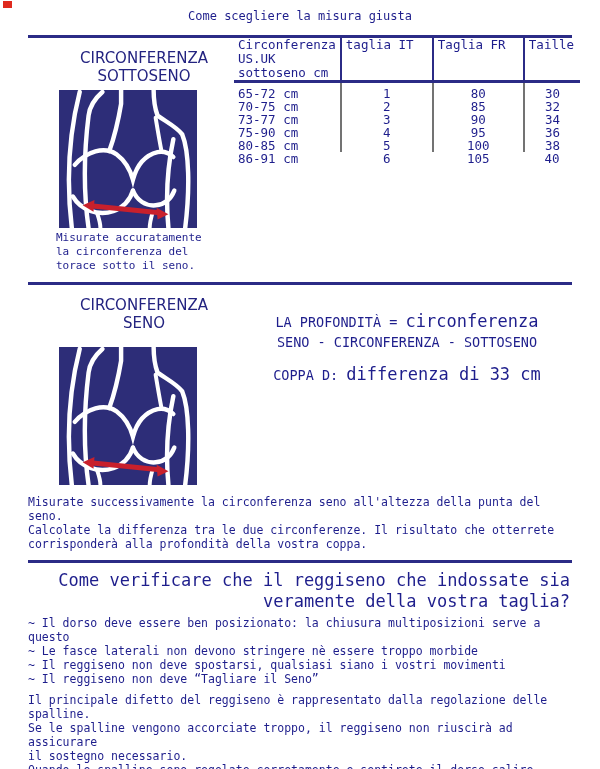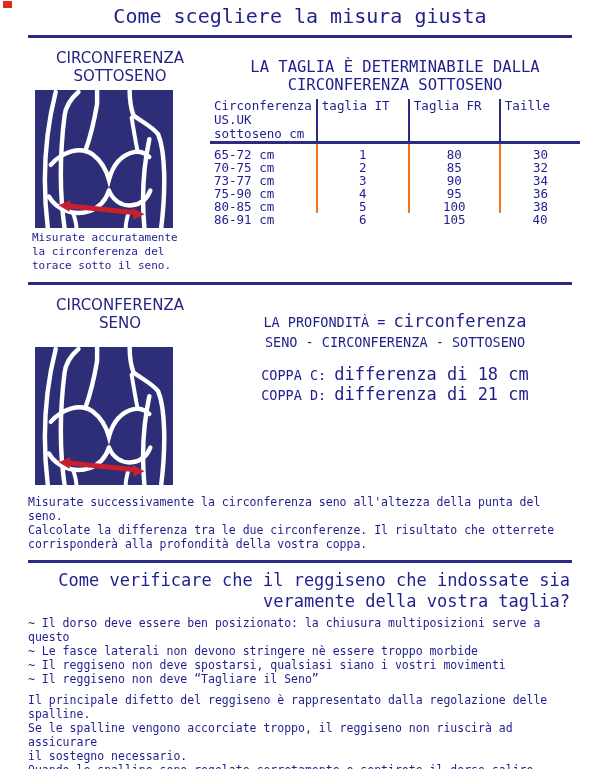--- a/index.html
+++ b/index.html
@@ -3,25 +3,25 @@
 <meta charset="utf-8">
 <style>
   html,body { margin:0; padding:0; background:#ffffff; }
   .page {
     position:relative; width:600px; height:769px; overflow:hidden;
     background:#ffffff; color:#1e1e8c;
     font-family:"DejaVu Sans Mono","Liberation Mono",monospace;
   }
   .red-marker { position:absolute; left:3px; top:1px; width:9px; height:7px; background:#df2a1e; }
 
-  .page-title { text-align:center; font-size:20px; font-weight:normal; margin:6px 12px 0; line-height:20px; }
+  .page-title { text-align:center; font-size:12px; font-weight:normal; margin:6px 12px 0; line-height:20px; }
 
   hr.divider { border:none; border-top:3px solid #2b2b86; margin:9px 28px 0; }
 
-  .row { display:flex; padding:0 20px 0 30px; }
+  .row { display:flex; padding:0 20px 0 30px;margin-left:24px; }
   .col-left { flex:0 0 180px; text-align:center; }
   .col-right { flex:1; min-width:0; }
 
   .sec-heading {
     font-family:"DejaVu Sans","Liberation Sans",sans-serif;
     font-size:15px; color:#232380; line-height:18px;
     margin:11px 0 5px; white-space:pre-line;
   }
   .figure-box { display:block; margin:0 auto 3px 5px; }
   .fig-caption { font-size:11px; line-height:14px; text-align:left; white-space:pre-line; margin:0 0 0 2px; }
@@ -29,21 +29,21 @@
   .table-title { text-align:center; font-size:15.5px; line-height:18px; white-space:pre-line; margin:20px 0 5px; }
   table.size-table { border-collapse:collapse; width:100%; color:#1e1e8c; }
   table.size-table td { font-size:12.5px; padding:0 4px; }
   thead td {
     vertical-align:top; white-space:pre-line; line-height:14px;
     border-right:2px solid #2b2b86; border-bottom:3px solid #2b2b86;
     padding-bottom:3px; 
   }
   thead td.c1 { text-align:left; }
   thead td.last, tbody td.last { border-right:none; }
-  tbody td { text-align:center; line-height:13px; border-right:2px solid #f97316; }
+  tbody td { text-align:center; line-height:13px; border-right:2px solid #737373; }
   tbody td.c1 { text-align:left; }
   tbody tr.first td { padding-top:4px; }
   tbody tr.no-sep td { border-right:none; }
 
   .formula { text-align:center; margin-top:26px; line-height:20px; }
   .t-small { font-size:13.5px; }
   .t-large { font-size:17px; }
   .cups { text-align:center; margin-top:13px; }
   .cup-line { line-height:19px; }
 
@@ -90,22 +90,20 @@
           <polygon points="111,126 99,119.5 100,131.5" fill="#c8202c"></polygon>
         </g>
       </svg>
 
       <div class="fig-caption">Misurate accuratamente
 la circonferenza del
 torace sotto il seno.</div>
     </div>
 
     <div class="col-right">
-      <div class="table-title">LA TAGLIA È DETERMINABILE DALLA
-CIRCONFERENZA SOTTOSENO</div>
 
       <table class="size-table">
         <thead>
           <tr>
             <td class="c1" style="width:97px">Circonferenza
 US.UK
 sottoseno cm</td>
             <td style="width:82px">taglia IT</td>
             <td style="width:81px">Taglia FR</td>
             <td class="last">Taille</td>
@@ -183,22 +181,21 @@
       </svg>
     </div>
 
     <div class="col-right">
       <div class="formula">
         <span class="t-small">LA PROFONDITÀ = </span><span class="t-large">circonferenza</span><br>
         <span class="t-small">SENO - CIRCONFERENZA - SOTTOSENO</span>
       </div>
 
       <div class="cups">
-        <div class="cup-line"><span class="t-small">COPPA C: </span><span class="t-large">differenza di 18 cm</span></div>
-        <div class="cup-line"><span class="t-small">COPPA D: </span><span class="t-large">differenza di 21 cm</span></div>
+        <div class="cup-line"><span class="t-small">COPPA D: </span><span class="t-large">differenza di 33 cm</span></div>
       </div>
     </div>
   </div>
 
   <div class="para">Misurate successivamente la circonferenza seno all'altezza della punta del seno.
 Calcolate la differenza tra le due circonferenze. Il risultato che otterrete
 corrisponderà alla profondità della vostra coppa.</div>
 
   <hr class="divider">
 

